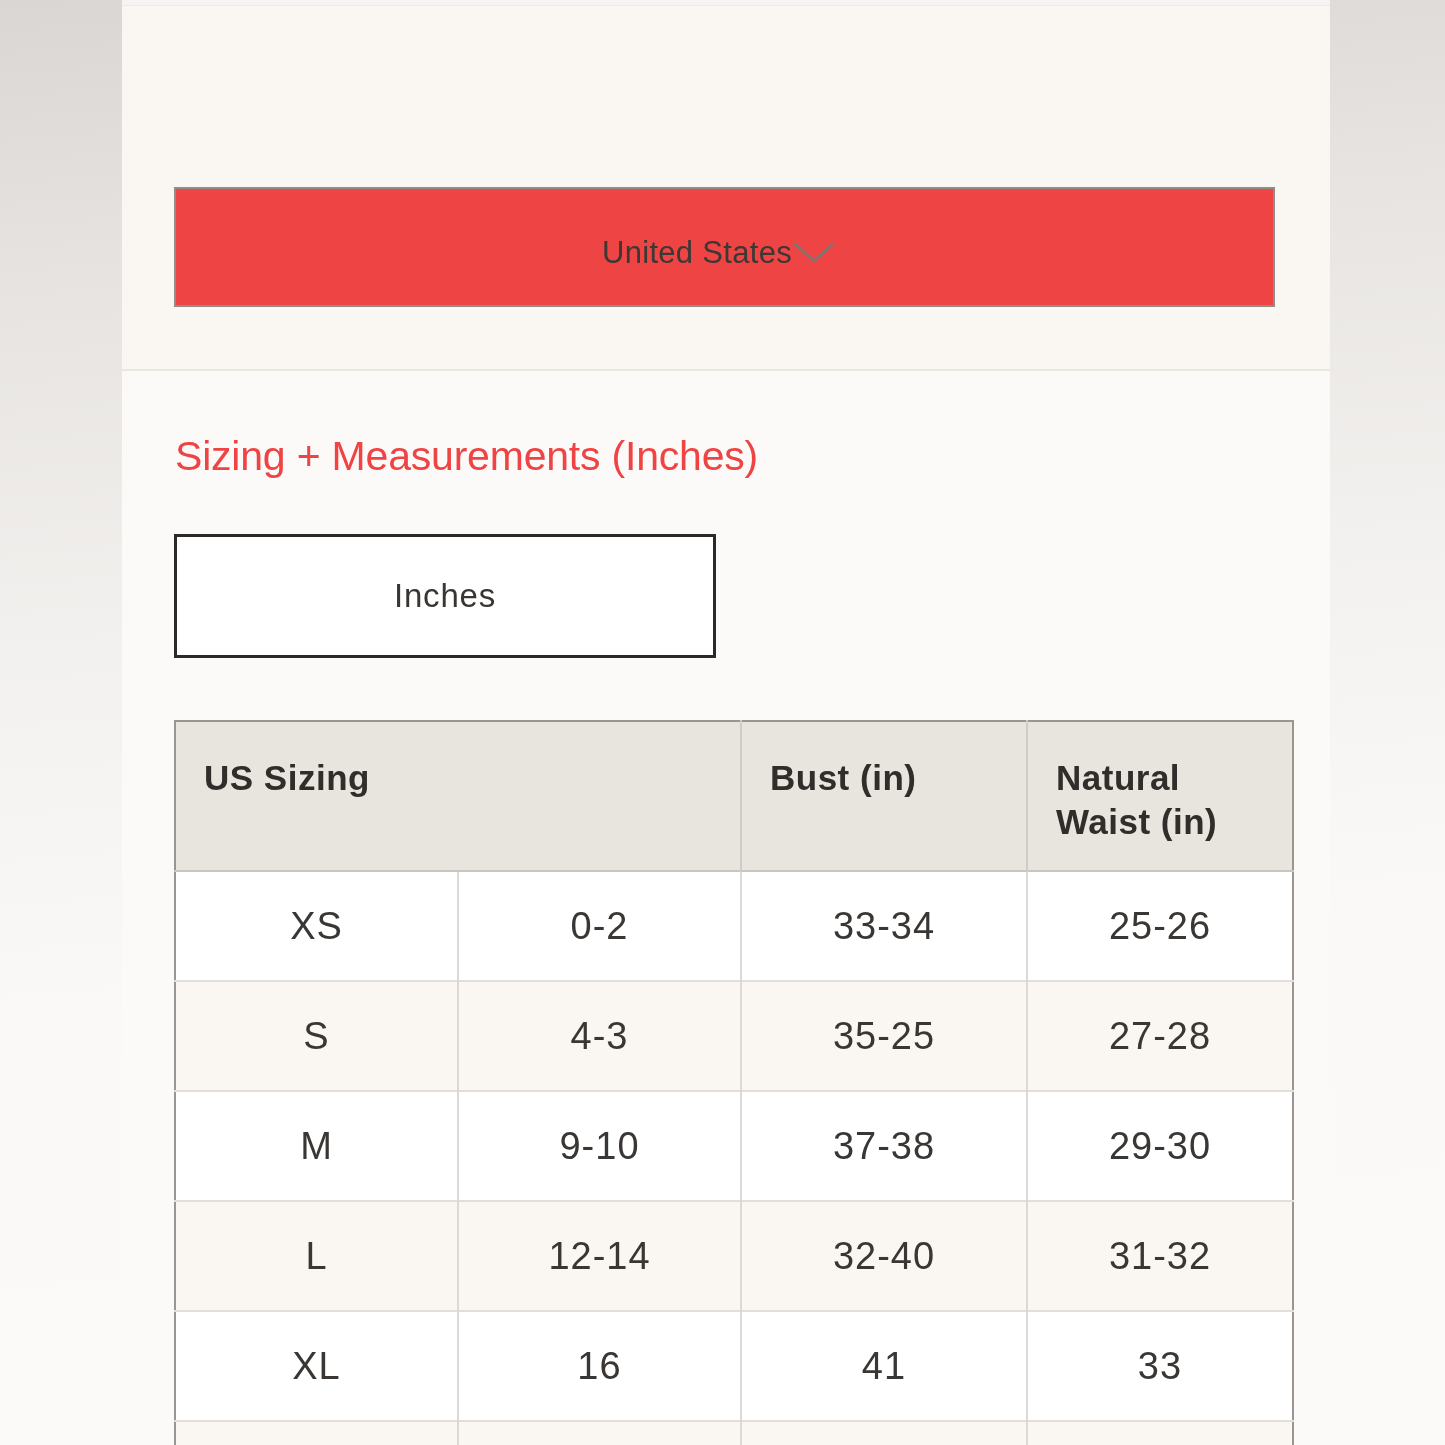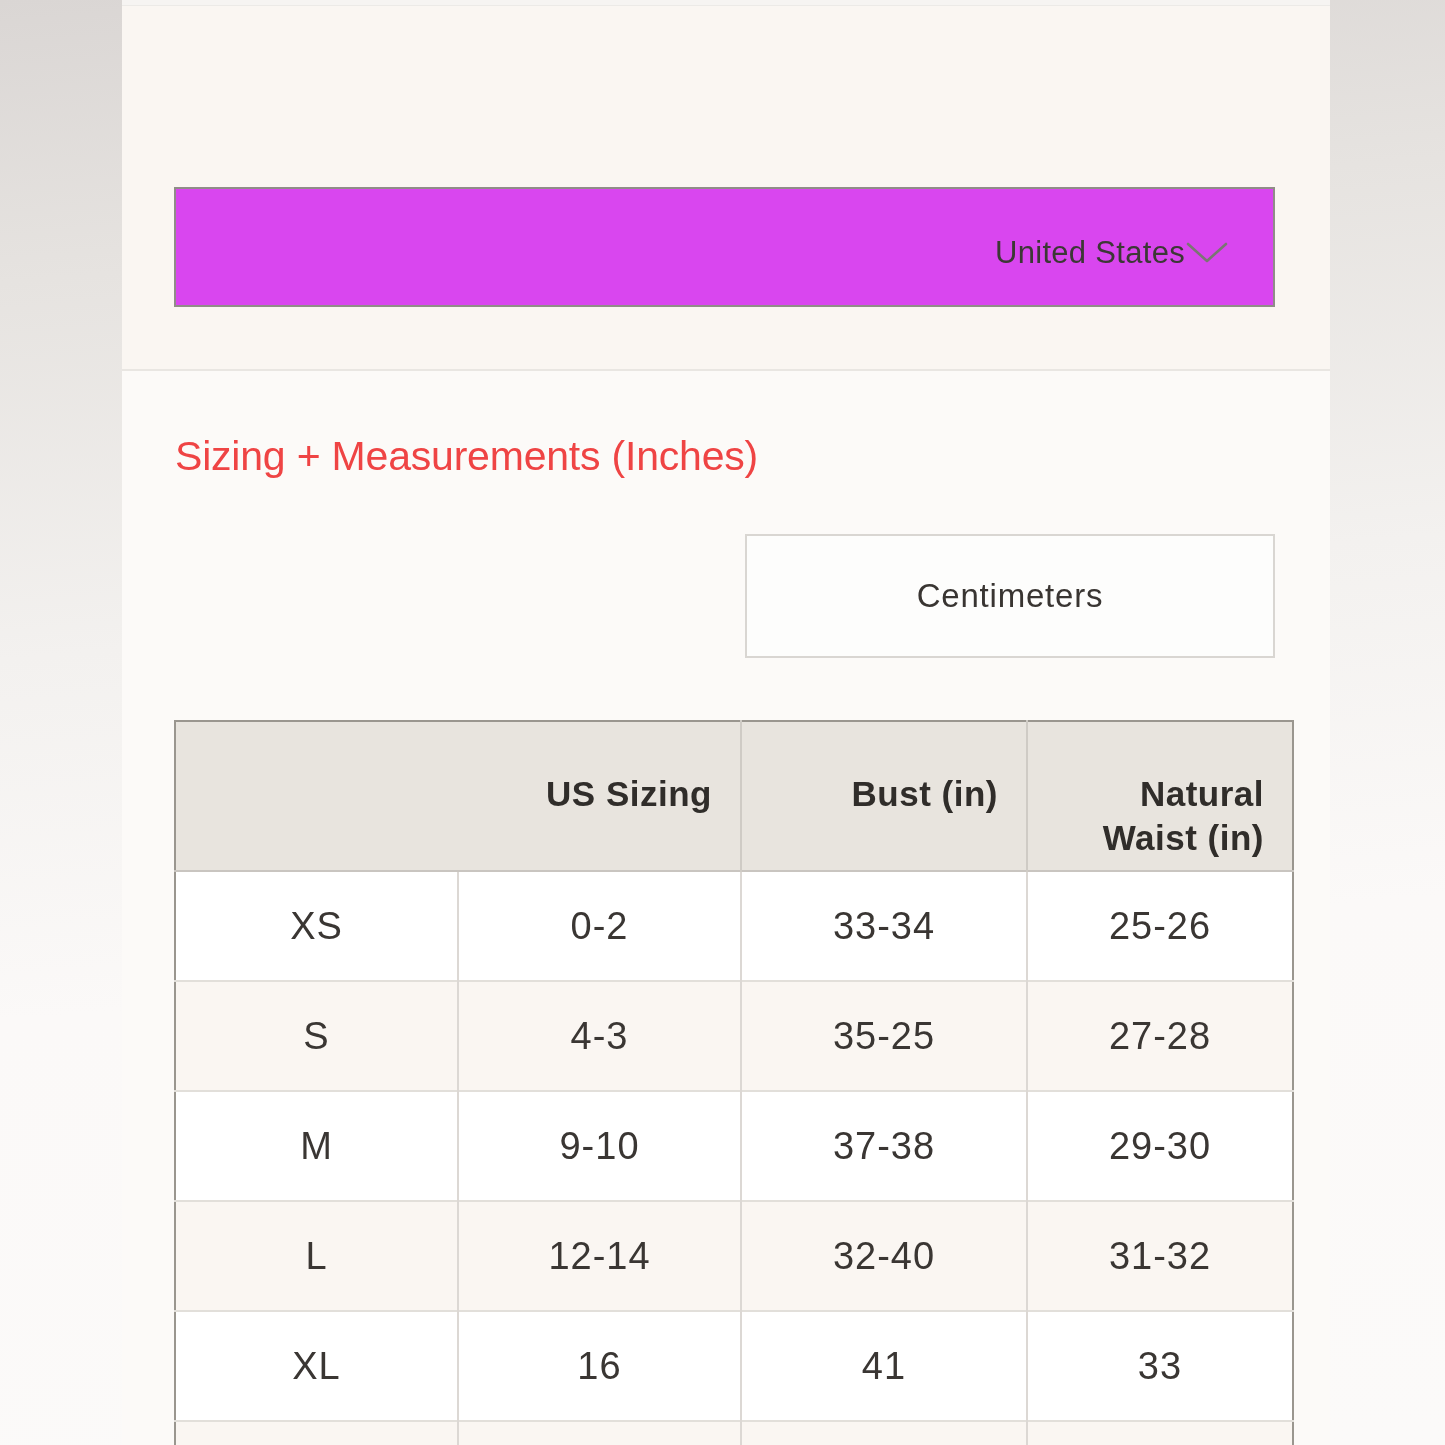--- a/index.html
+++ b/index.html
@@ -49,25 +49,25 @@
     letter-spacing: -0.3px;
     color: #3c3835;
   }
   .country-select {
     position: absolute;
     left: 52px;
     top: 187px;
     width: 1101px;
     height: 120px;
     box-sizing: border-box;
-    background: #d946ef;
+    background: #ef4444;
     border: 2px solid #908c88;
     display: flex;
     align-items: center;
-    justify-content: flex-end;
+    justify-content: center;
     padding: 12px 44px 0 33px;
     cursor: pointer;
   }
   .country-select .value {
     font-size: 31px;
     font-weight: 300;
     color: #3c3835;
     letter-spacing: 0.3px;
   }
   .chevron {
@@ -137,23 +137,23 @@
   }
   .size-table thead tr { height: 150px; }
   .size-table th {
     box-sizing: border-box;
     background: #e8e4de;
     font-size: 35px;
     line-height: 44px;
     font-weight: 700;
     letter-spacing: 0.5px;
     color: #302d2a;
-    text-align: right;
+    text-align: left;
     vertical-align: top;
-    padding: 50px 28px 0 28px;
+    padding: 34px 28px 0 28px;
   }
   .size-table th + th { border-left: 2px solid #cfcbc5; }
   .size-table tbody tr { height: 110px; background: #ffffff; }
   .size-table tbody tr.alt { background: #faf6f2; }
   .size-table td {
     text-align: center;
     vertical-align: middle;
     font-size: 38px;
     font-weight: 300;
     letter-spacing: 1px;
@@ -179,21 +179,21 @@
           <polyline points="3,3 22,20 41,3" fill="none" stroke="#7a7672" stroke-width="2.6" stroke-linecap="round" stroke-linejoin="round"></polyline>
         </svg>
       </div>
     </section>
 
     <div class="section-divider"></div>
 
     <section class="sizing-section">
       <h2 class="sizing-heading">Sizing + Measurements (Inches)</h2>
 
-      <button class="unit-btn inactive">Centimeters</button>
+      <button class="unit-btn active">Inches</button>
 
       <table class="size-table">
         <colgroup>
           <col style="width:283px">
           <col style="width:283px">
           <col style="width:286px">
           <col style="width:266px">
         </colgroup>
         <thead>
           <tr>

